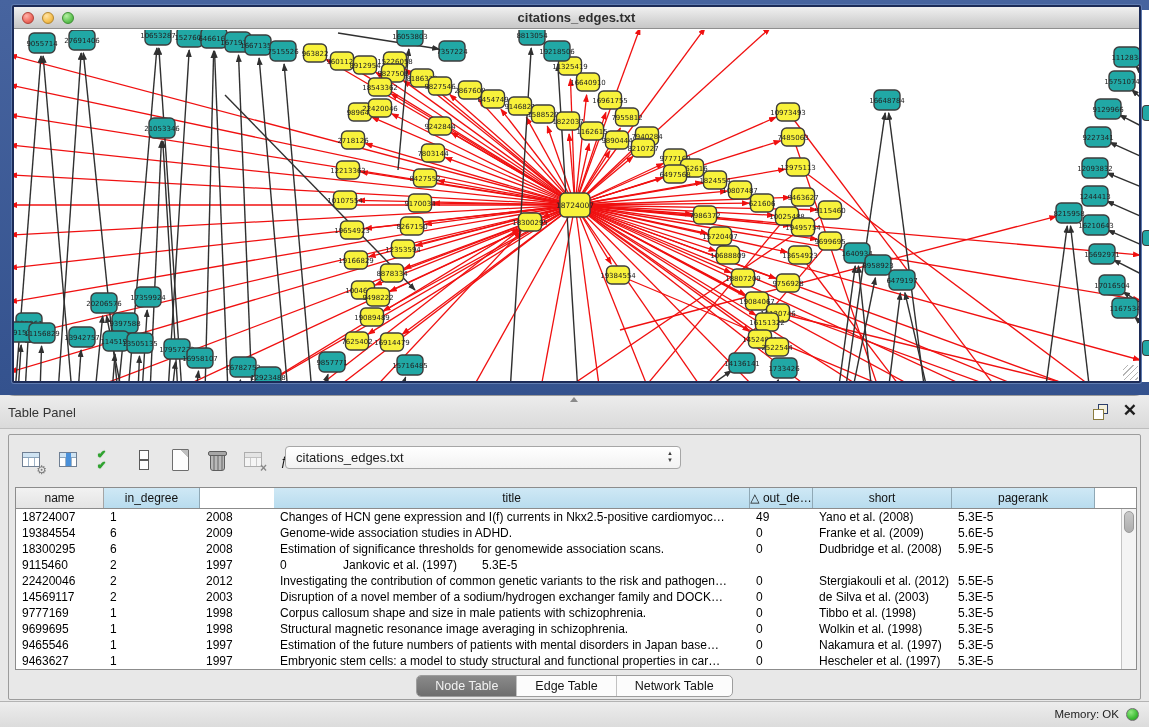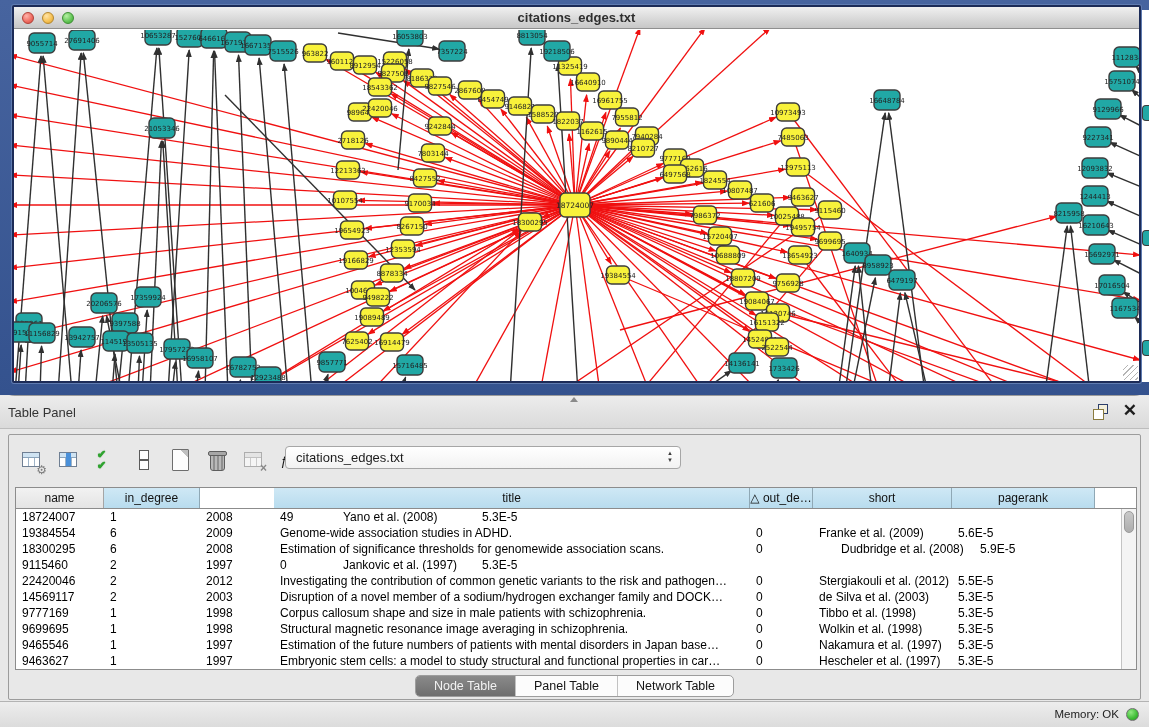--- a/index.html
+++ b/index.html
@@ -578,40 +578,41 @@
           <div class="th" style="width: 476px;">title</div>
           <div class="th" style="width: 63px;">△ out_de…</div>
           <div class="th" style="width: 139px;">short</div>
           <div class="th" style="width: 143px;">pagerank</div>
         </div>
       <div class="tbody">
           <div class="tr">
             <div class="td" style="width: 88px;">18724007</div>
             <div class="td" style="width: 96px;">1</div>
             <div class="td" style="width: 74px;">2008</div>
+            <div class="td" style="width: 476px;">Changes of HCN gene expression and I(f) currents in Nkx2.5-positive cardiomyoc…</div>
             <div class="td" style="width: 63px;">49</div>
             <div class="td" style="width: 139px;">Yano et al. (2008)</div>
             <div class="td" style="width: 143px;">5.3E-5</div>
           </div>
           <div class="tr">
             <div class="td" style="width: 88px;">19384554</div>
             <div class="td" style="width: 96px;">6</div>
             <div class="td" style="width: 74px;">2009</div>
             <div class="td" style="width: 476px;">Genome-wide association studies in ADHD.</div>
             <div class="td" style="width: 63px;">0</div>
             <div class="td" style="width: 139px;">Franke et al. (2009)</div>
             <div class="td" style="width: 143px;">5.6E-5</div>
           </div>
           <div class="tr">
             <div class="td" style="width: 88px;">18300295</div>
             <div class="td" style="width: 96px;">6</div>
             <div class="td" style="width: 74px;">2008</div>
             <div class="td" style="width: 476px;">Estimation of significance thresholds for genomewide association scans.</div>
             <div class="td" style="width: 63px;">0</div>
-            <div class="td" style="width: 139px; margin-left: 22px;">Dudbridge et al. (2008)</div>
+            <div class="td" style="width: 139px;">Dudbridge et al. (2008)</div>
             <div class="td" style="width: 143px;">5.9E-5</div>
           </div>
           <div class="tr">
             <div class="td" style="width: 88px;">9115460</div>
             <div class="td" style="width: 96px;">2</div>
             <div class="td" style="width: 74px;">1997</div>
             <div class="td" style="width: 63px;">0</div>
             <div class="td" style="width: 139px;">Jankovic et al. (1997)</div>
             <div class="td" style="width: 143px;">5.3E-5</div>
           </div>
@@ -671,21 +672,21 @@
           </div>
         </div>
       <div class="vscroll">
         <div class="vthumb"></div>
       </div>
     </div>
 
     <div class="tabs-row">
       <div class="tab-group">
           <div class="tab sel">Node Table</div>
-          <div class="tab">Panel Table</div>
+          <div class="tab">Edge Table</div>
           <div class="tab">Network Table</div>
         </div>
     </div>
   </div>
 
   <div class="status-bar">
     <span class="memory">Memory: OK</span>
     <span class="mem-dot"></span>
   </div>
 </div>

